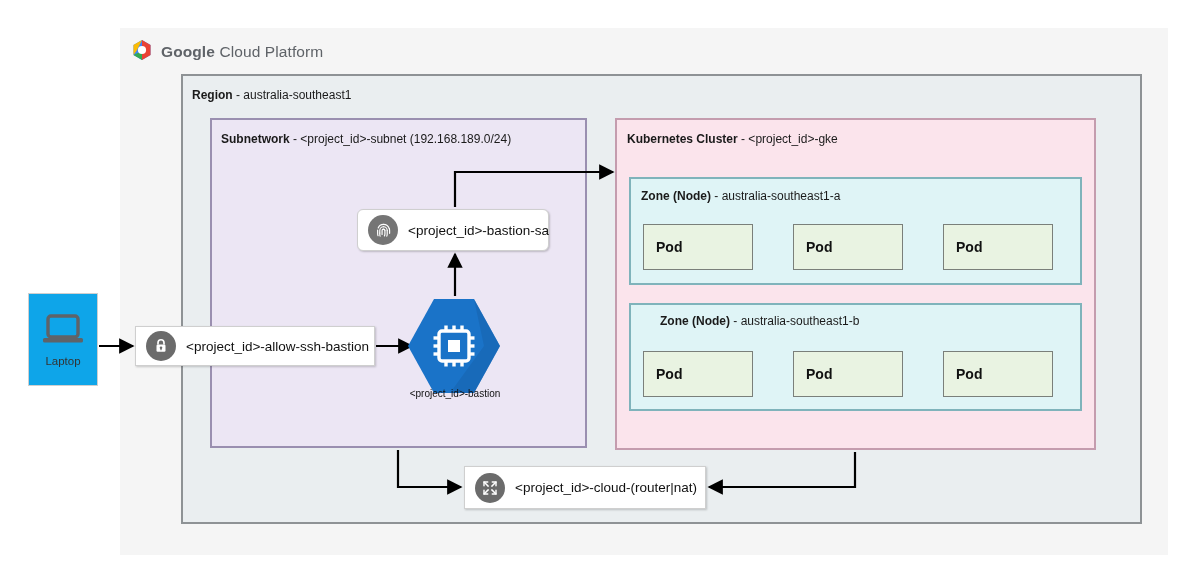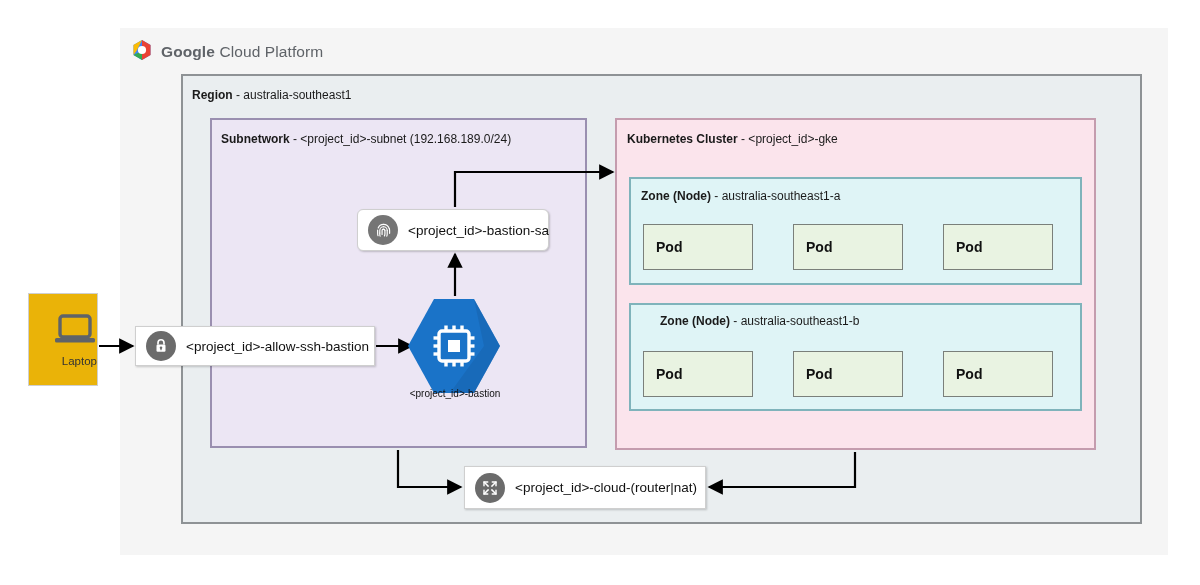--- a/index.html
+++ b/index.html
@@ -107,25 +107,25 @@
   #pod-a-1 { left: 793px; top: 224px; }
   #pod-a-2 { left: 943px; top: 224px; }
   #pod-b-0 { left: 643px; top: 351px; }
   #pod-b-1 { left: 793px; top: 351px; }
   #pod-b-2 { left: 943px; top: 351px; }
 
   
   #laptop-box {
     left: 28px; top: 293px;
     width: 70px; height: 93px;
-    background: #eab308;
+    background: #0ea5e9;
     border: 1px solid #cfcfcf;
     display: flex;
     flex-direction: column;
-    align-items: flex-end;
+    align-items: center;
     justify-content: center;
     gap: 6px;
   }
   #laptop-label {
     font-size: 11.5px;
     color: #333333;
   }
 
   
   .resource-box {

